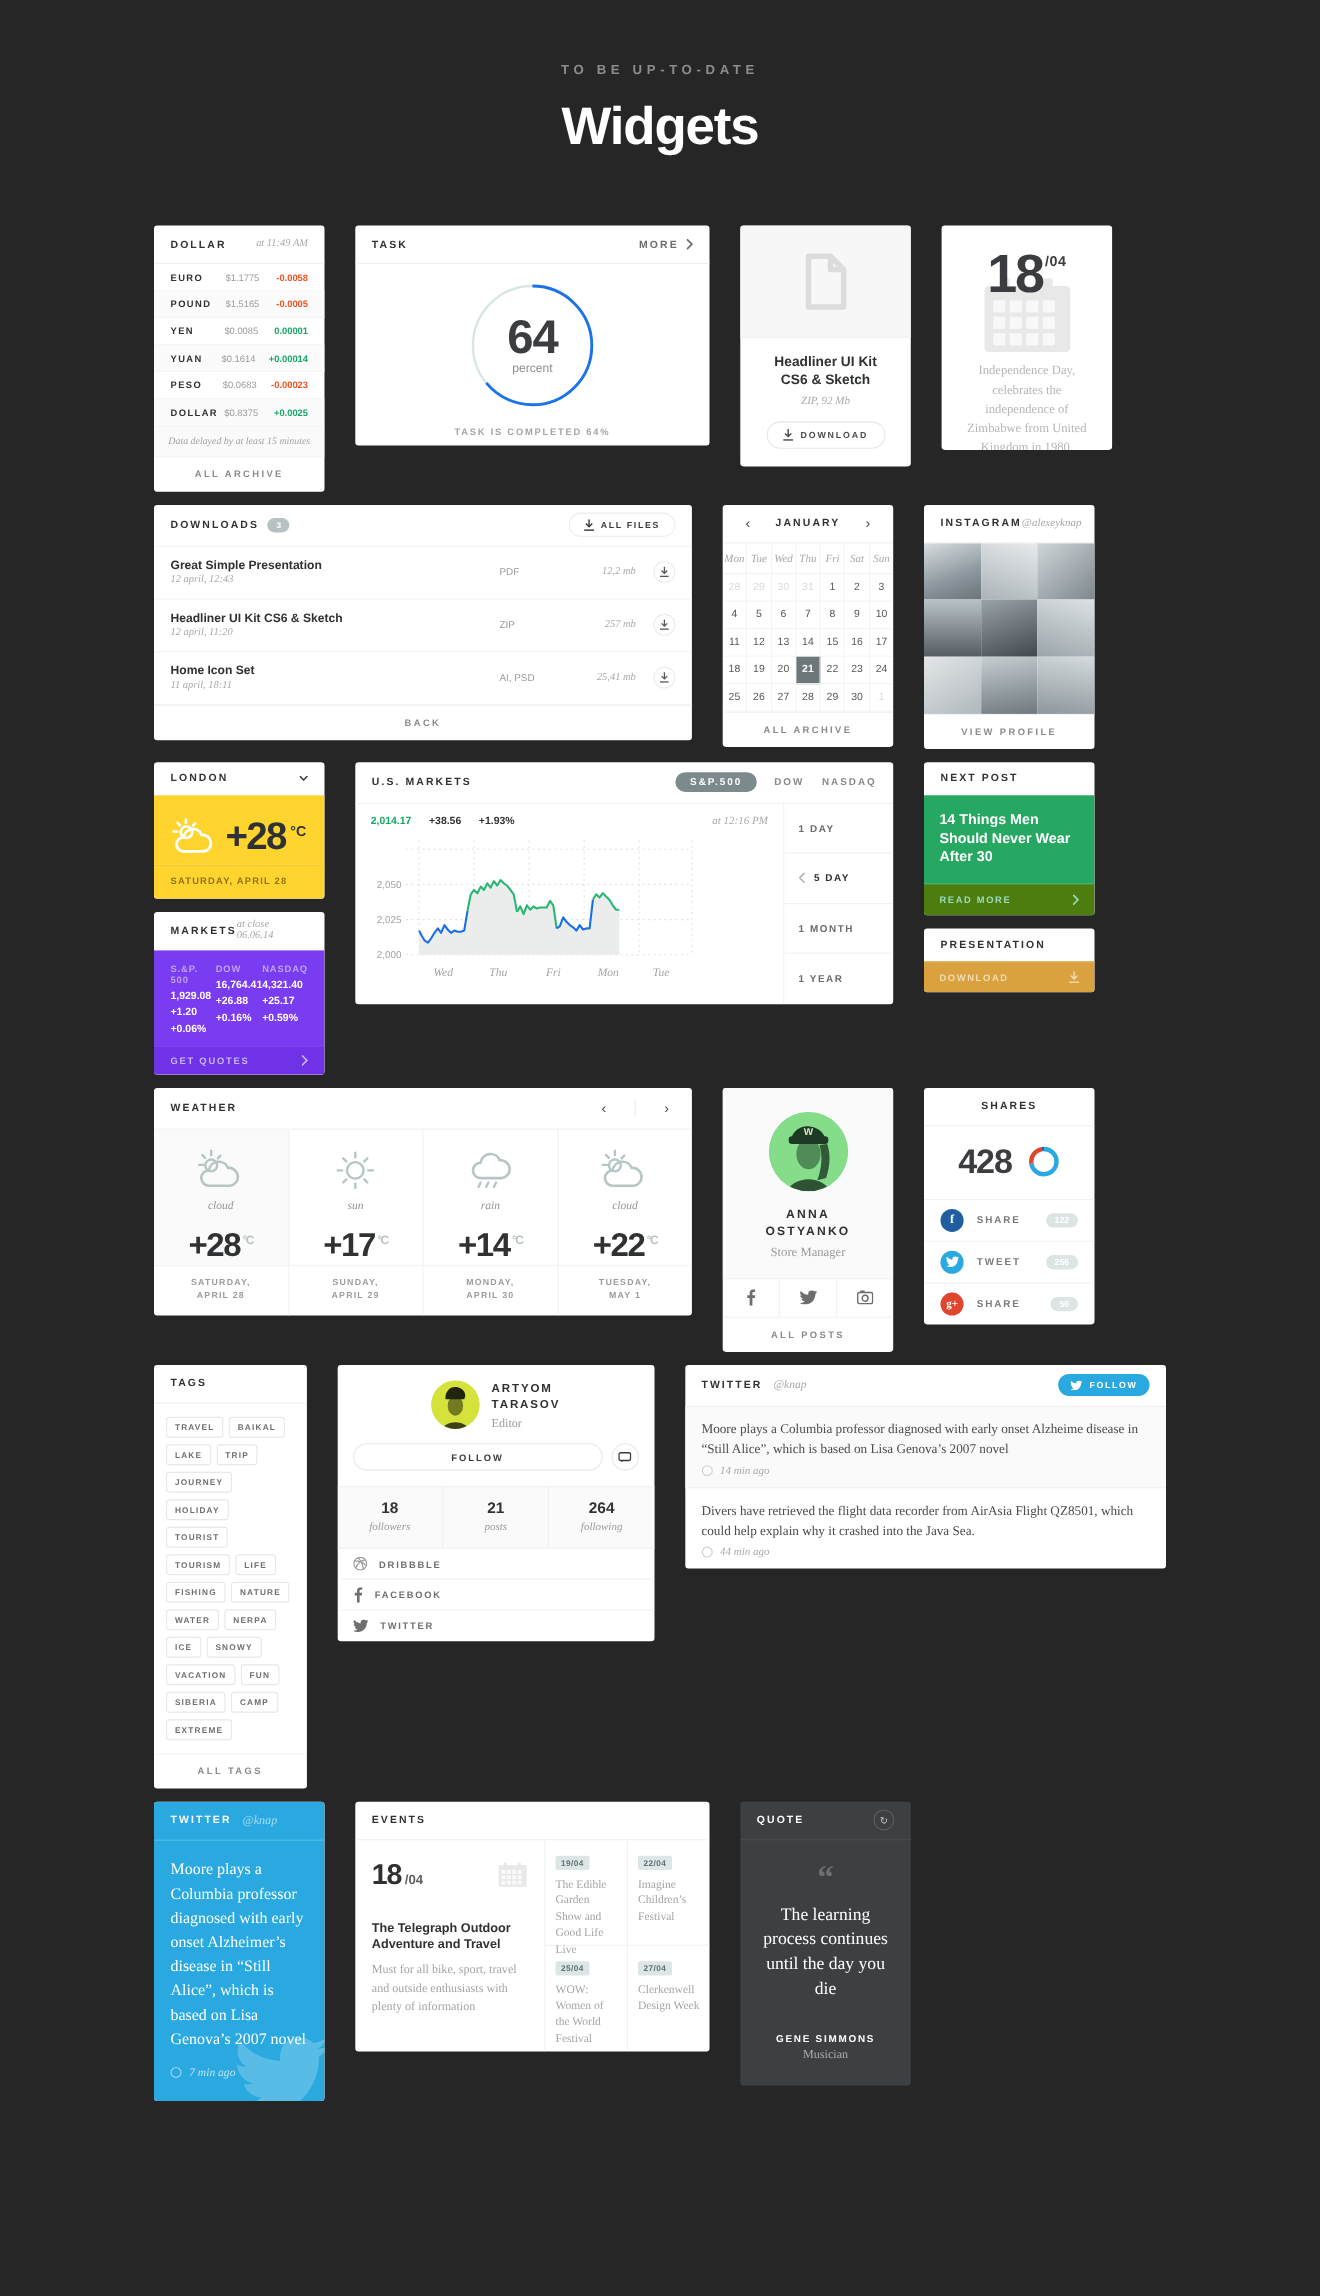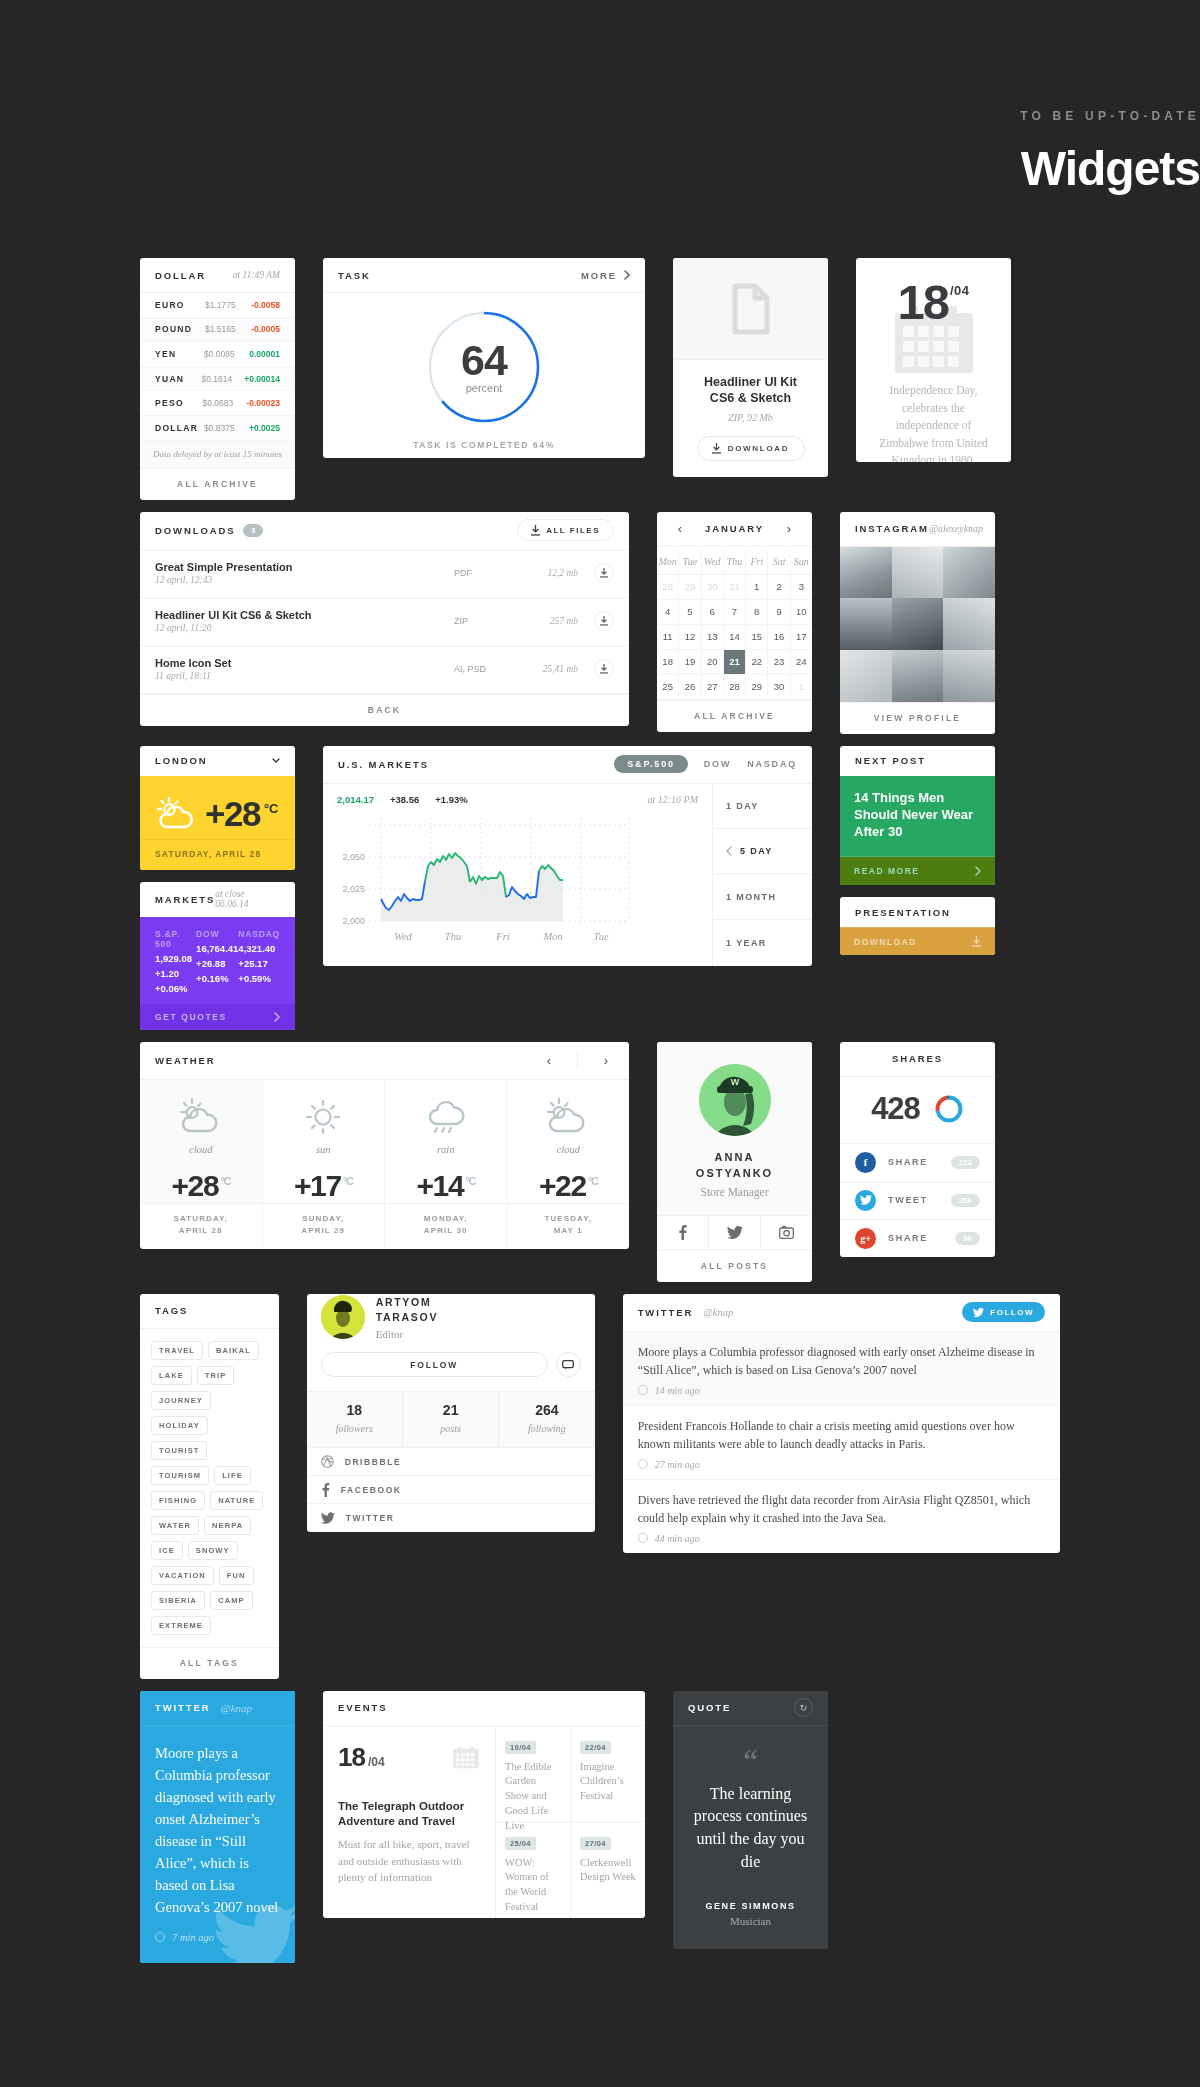--- a/index.html
+++ b/index.html
@@ -6,21 +6,21 @@
   body {
     width: 1200px; height: 2087px;
     background: #262626;
     font-family: "Liberation Sans", sans-serif;
     color: #333;
     overflow: hidden;
     position: relative;
   }
   .page { width: 1200px; }
   
-  .hdr { text-align: right; padding-top: 109px; }
+  .hdr { text-align: center; padding-top: 56px; }
   .hdr .kicker {
     color: #8d8d8d; font-size: 12px; letter-spacing: 4.2px;
     font-weight: bold; text-transform: uppercase;
   }
   .hdr .title {
     color: #fff; font-size: 48px; font-weight: bold;
     letter-spacing: -1px; margin-top: 18px;
   }
   
   .grid { width: 920px; margin: 0 auto; margin-top: 62px; }
@@ -234,21 +234,21 @@
   .sh-lbl { flex: 1; margin-left: 12px; font-size: 9px; font-weight: bold; letter-spacing: 1.7px; color: #797979; }
   .sh-cnt { background: #dde4e4; color: #fff; font-size: 8px; font-weight: bold;
             padding: 2px 8px; border-radius: 8px; }
 
   
   .tg-wrap { padding: 12px 11px 12px; display: flex; flex-wrap: wrap; gap: 6px 5px; }
   .tag { border: 1px solid #e8e8e8; border-radius: 3px; padding: 4px 7px;
          font-size: 7.5px; font-weight: bold; letter-spacing: 1.1px; color: #6f6f6f; cursor: pointer; }
 
   
-  .p2-top { padding: 1px 14px 0; display: flex; gap: 11px; align-items: flex-start; }
+  .p2-top { padding: 14px 14px 0; display: flex; gap: 11px; align-items: flex-start; justify-content: center; }
   .p2-av { width: 44px; height: 44px; border-radius: 50%; background: #d6e23c; overflow: hidden; position: relative; flex: none; }
   .p2-name { font-size: 10.5px; font-weight: bold; letter-spacing: 1.7px; color: #2f3133; line-height: 1.5; }
   .p2-role { font-family: "Liberation Serif", serif; font-size: 11px; color: #9b9b9b; margin-top: 2px; }
   .p2-actions { display: flex; gap: 8px; padding: 12px 14px 14px; align-items: center; }
   .p2-follow { flex: 1; height: 25px; border: 1px solid #e8e8e8; border-radius: 13px;
                display: flex; align-items: center; justify-content: center;
                font-size: 8.5px; font-weight: bold; letter-spacing: 1.8px; color: #3b3b3b; cursor: pointer; }
   .p2-msg { width: 25px; height: 25px; border: 1px solid #e8e8e8; border-radius: 50%;
             display: flex; align-items: center; justify-content: center; cursor: pointer; }
   .p2-stats { display: flex; background: #fafafa; border-top: 1px solid #f0f0f0; border-bottom: 1px solid #f0f0f0; }
@@ -1065,27 +1065,20 @@
                 </svg>
             </span>
             <span>FOLLOW</span>
           </span>
         </div>
         <div class="tw-item alt">
           <div class="tw-txt">Moore plays a Columbia professor diagnosed with early onset Alzheime disease in “Still Alice”, which is based on Lisa Genova’s 2007 novel</div>
           <div class="tw-time">
             <span class="clock"></span>
             <span>14 min ago</span>
-          </div>
-        </div>
-        <div class="tw-item">
-          <div class="tw-txt">President Francois Hollande to chair a crisis meeting amid questions over how known militants were able to launch deadly attacks in Paris.</div>
-          <div class="tw-time">
-            <span class="clock"></span>
-            <span>27 min ago</span>
           </div>
         </div>
         <div class="tw-item">
           <div class="tw-txt">Divers have retrieved the flight data recorder from AirAsia Flight QZ8501, which could help explain why it crashed into the Java Sea.</div>
           <div class="tw-time">
             <span class="clock"></span>
             <span>44 min ago</span>
           </div>
         </div>
       </div>

